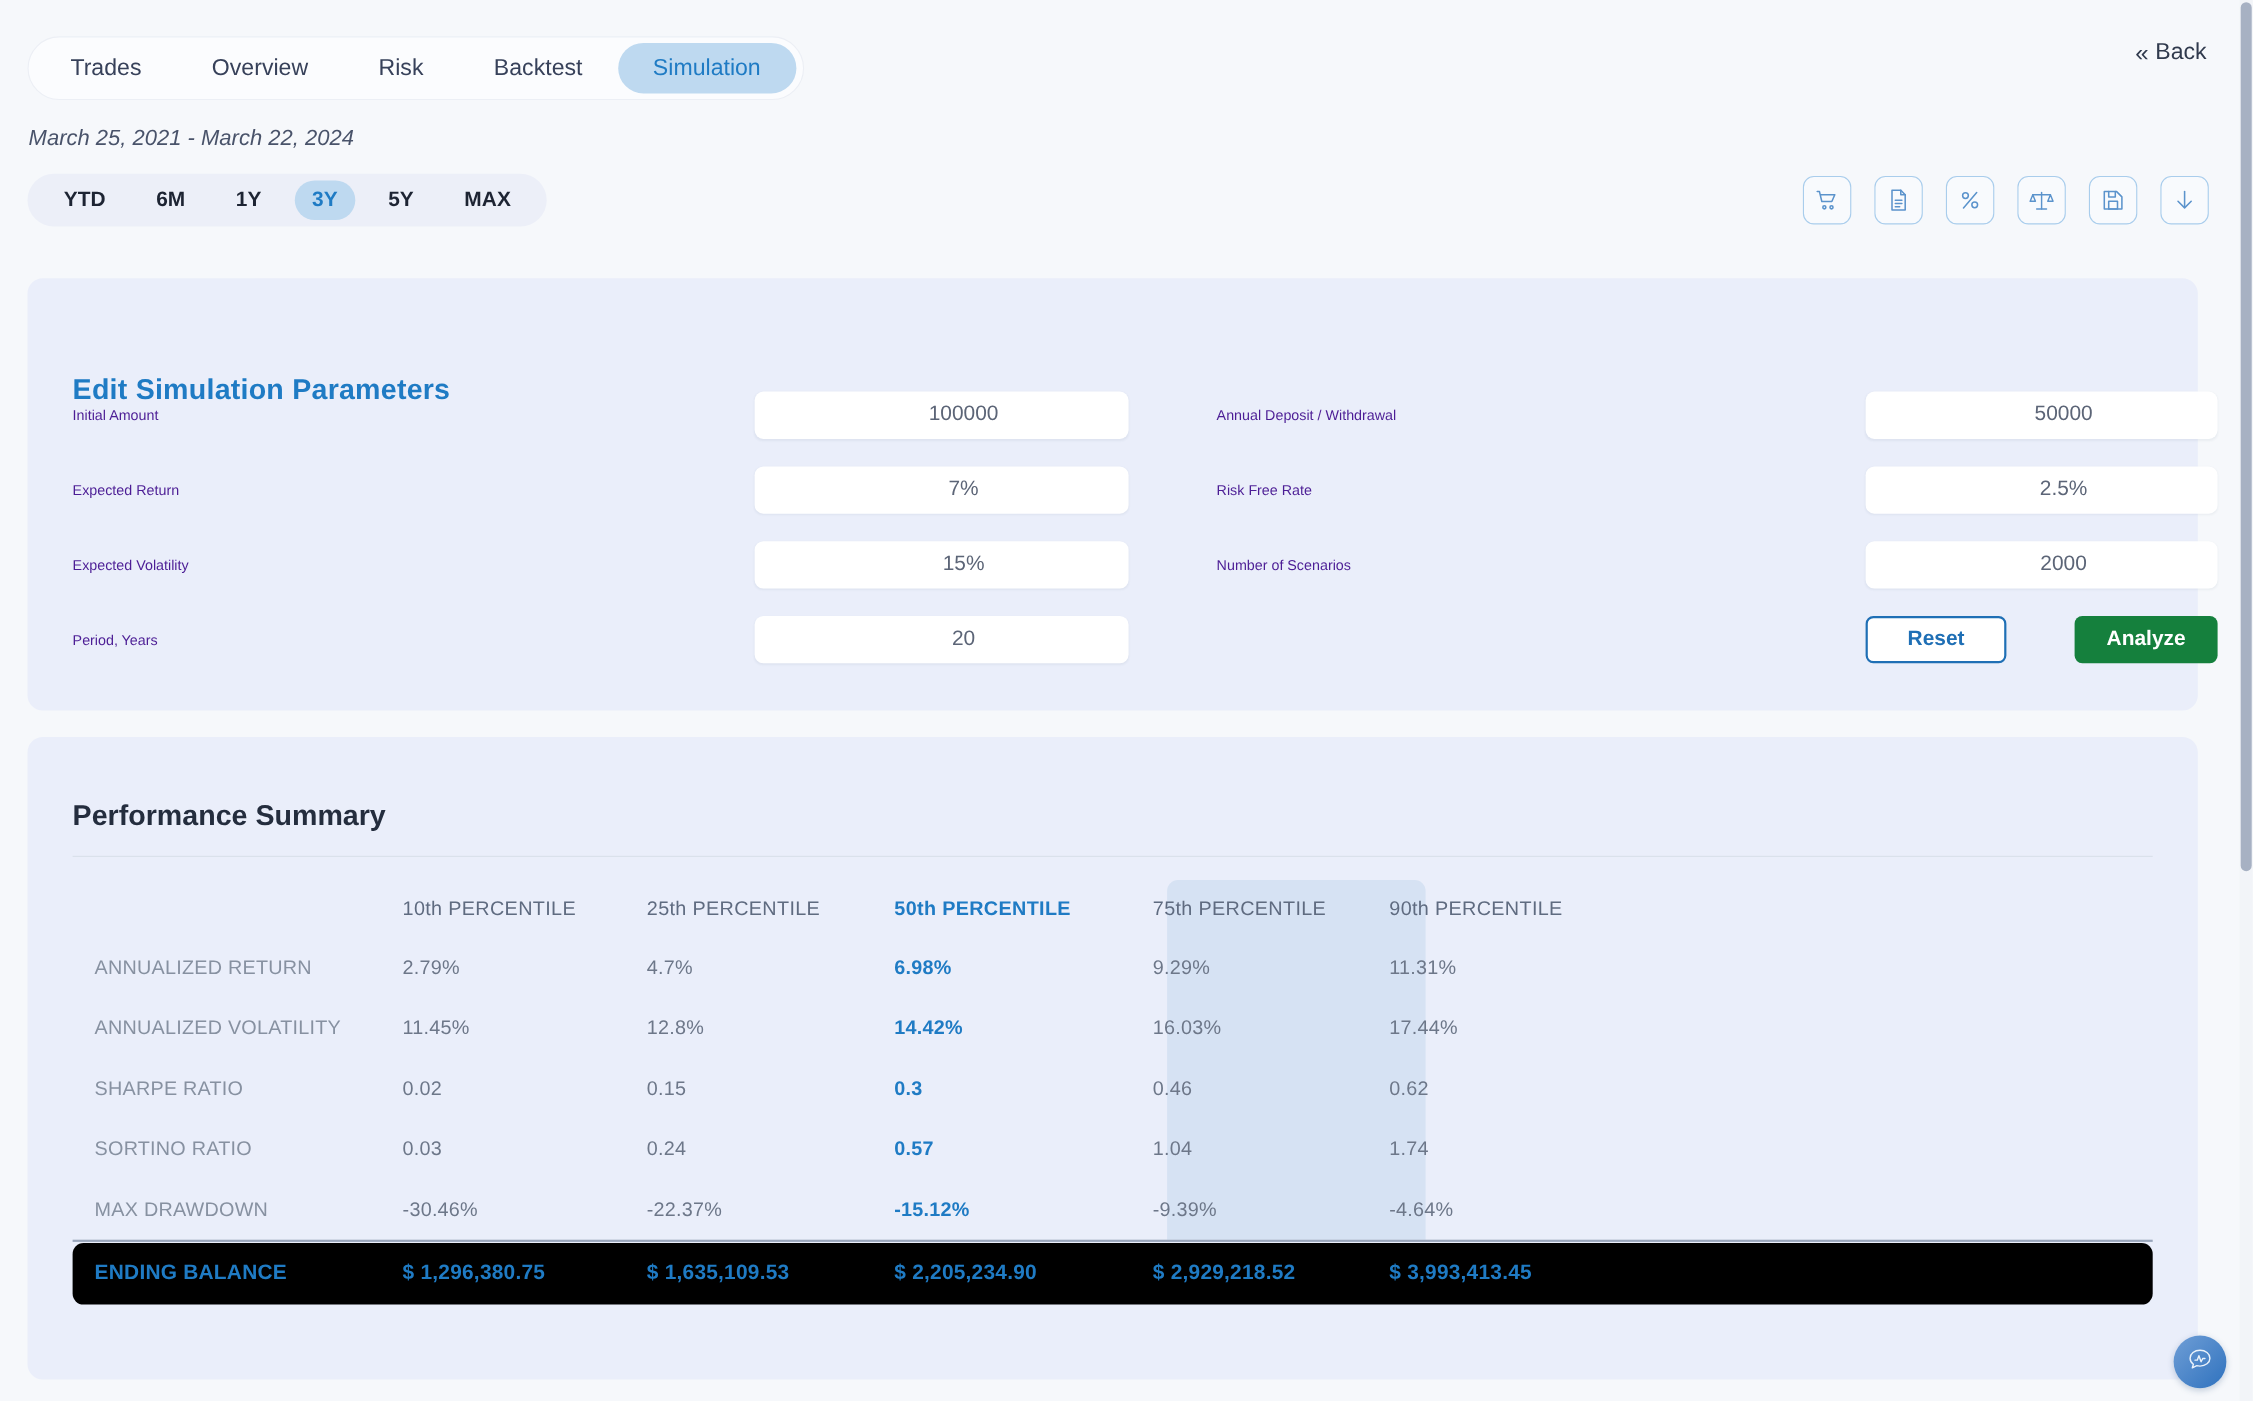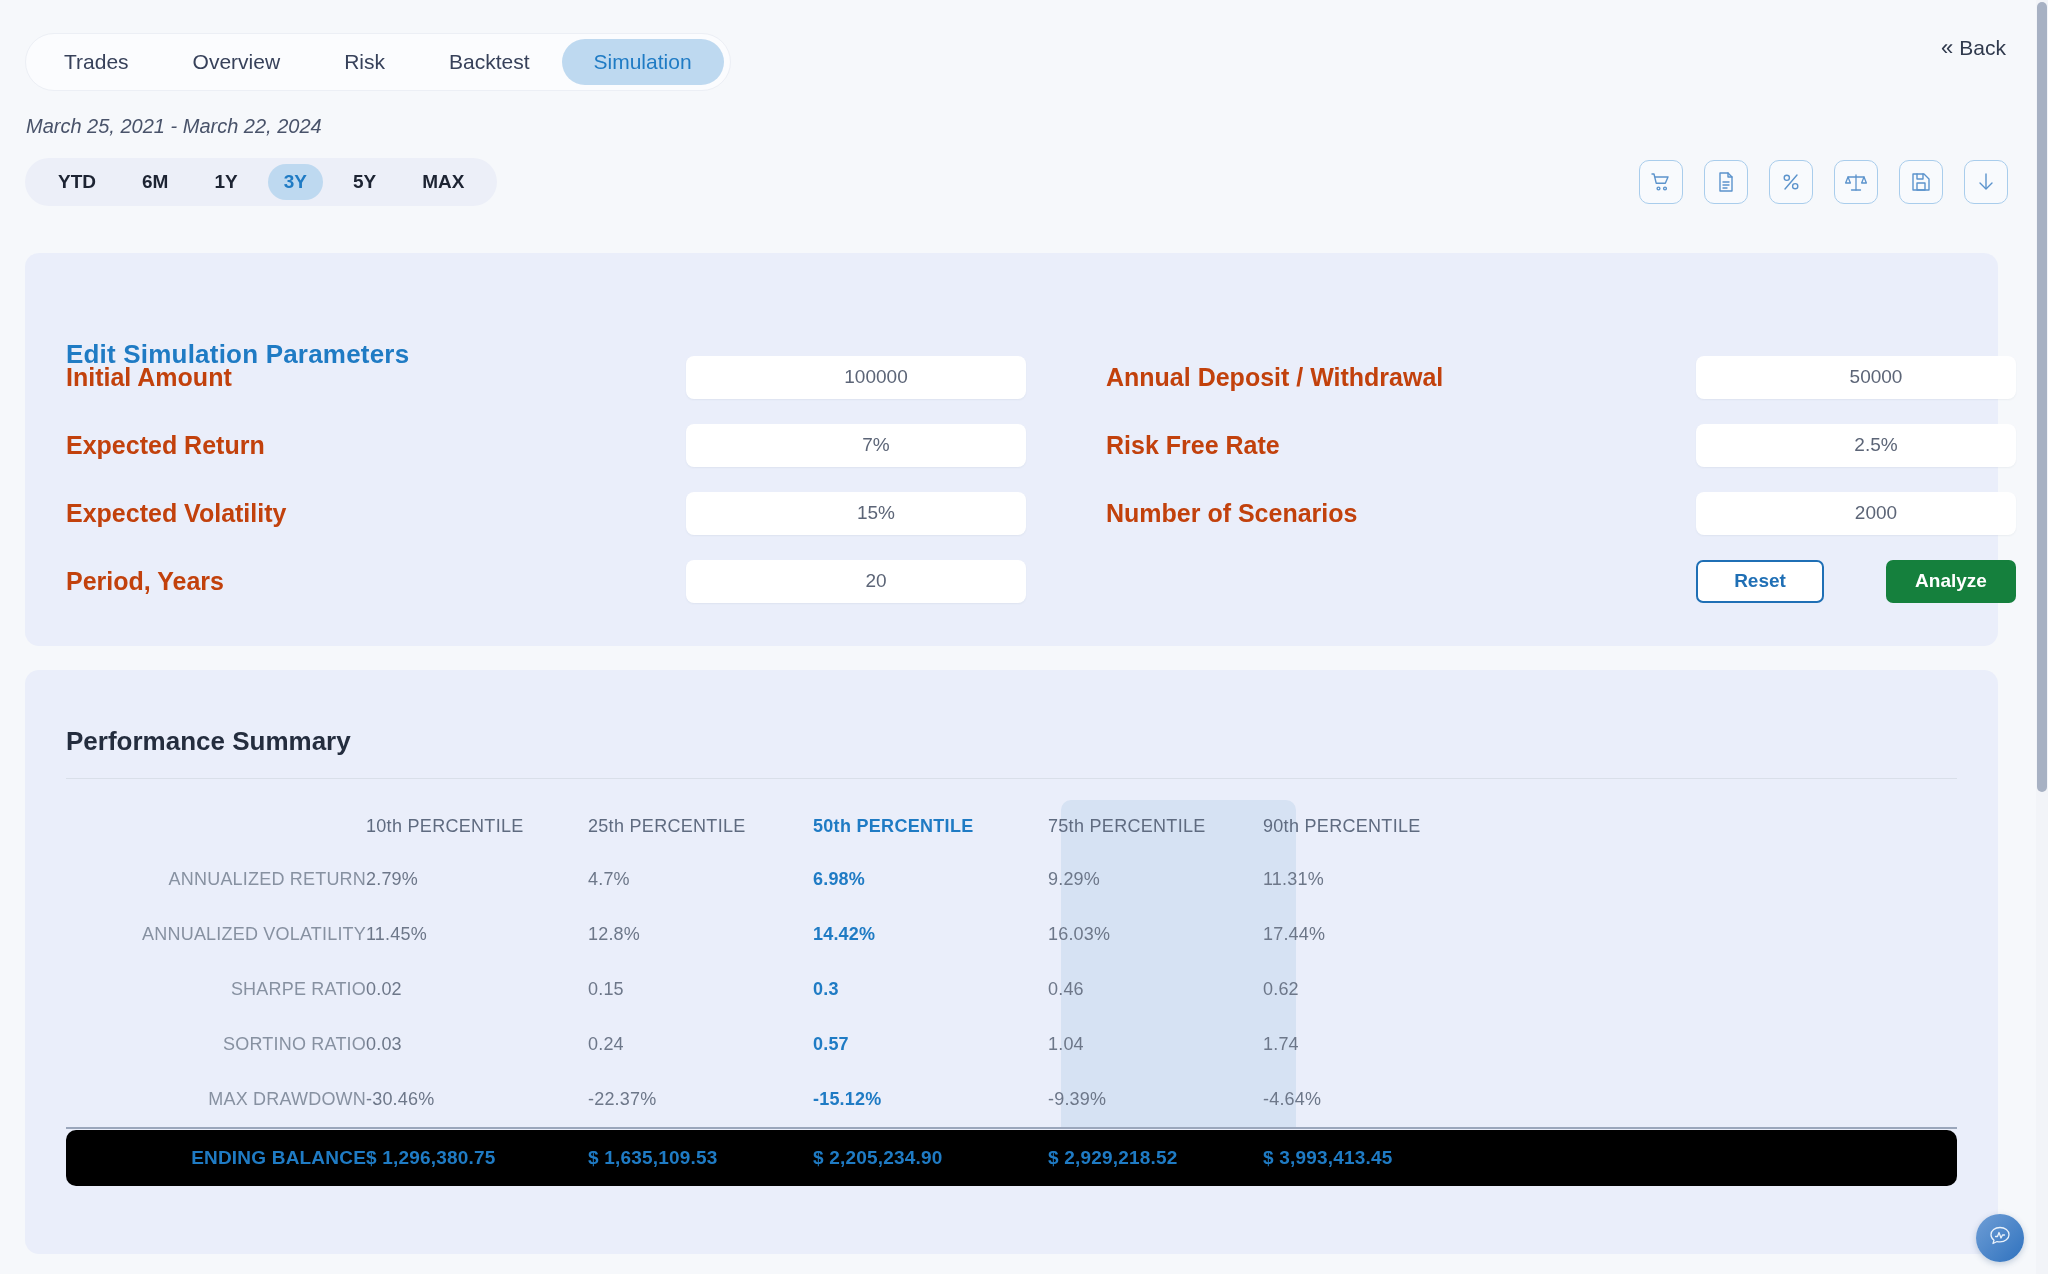--- a/index.html
+++ b/index.html
@@ -153,23 +153,23 @@
     left: 41px;
     top: 98px;
     width: 1890px;
     display: grid;
     grid-template-columns: 620px 340px 80px 590px 320px;
     grid-auto-rows: 52px;
     row-gap: 16px;
     align-items: center;
   }
   .p-label {
-    font-size: 25px;
-    font-weight: bold;
-    color: #c2410c;
+    font-size: 13px;
+    font-weight: normal;
+    color: #4c1d95;
   }
   .p-input {
     height: 43px;
     background: #ffffff;
     border: none;
     border-radius: 8px;
     width: 100%;
     text-align: center;
     font-family: "Liberation Sans", sans-serif;
     font-size: 19px;
@@ -272,21 +272,21 @@
     grid-template-columns: 300px 222px 225px 235px 215px 260px;
     padding-left: 0;
   }
   .row.total .cell {
     color: #1f7bc4;
     font-weight: bold;
     font-size: 19px;
   }
   .row.total .cell:first-child { padding-left: 20px; }
 
-  .row .cell:first-child { padding-left: 20px; text-align: right; }
+  .row .cell:first-child { padding-left: 20px; }
 
   
   .chat-fab {
     position: absolute;
     right: 24px;
     bottom: 12px;
     width: 48px;
     height: 48px;
     border-radius: 50%;
     background: linear-gradient(135deg, #6f9ed6 0%, #2f72be 100%);

